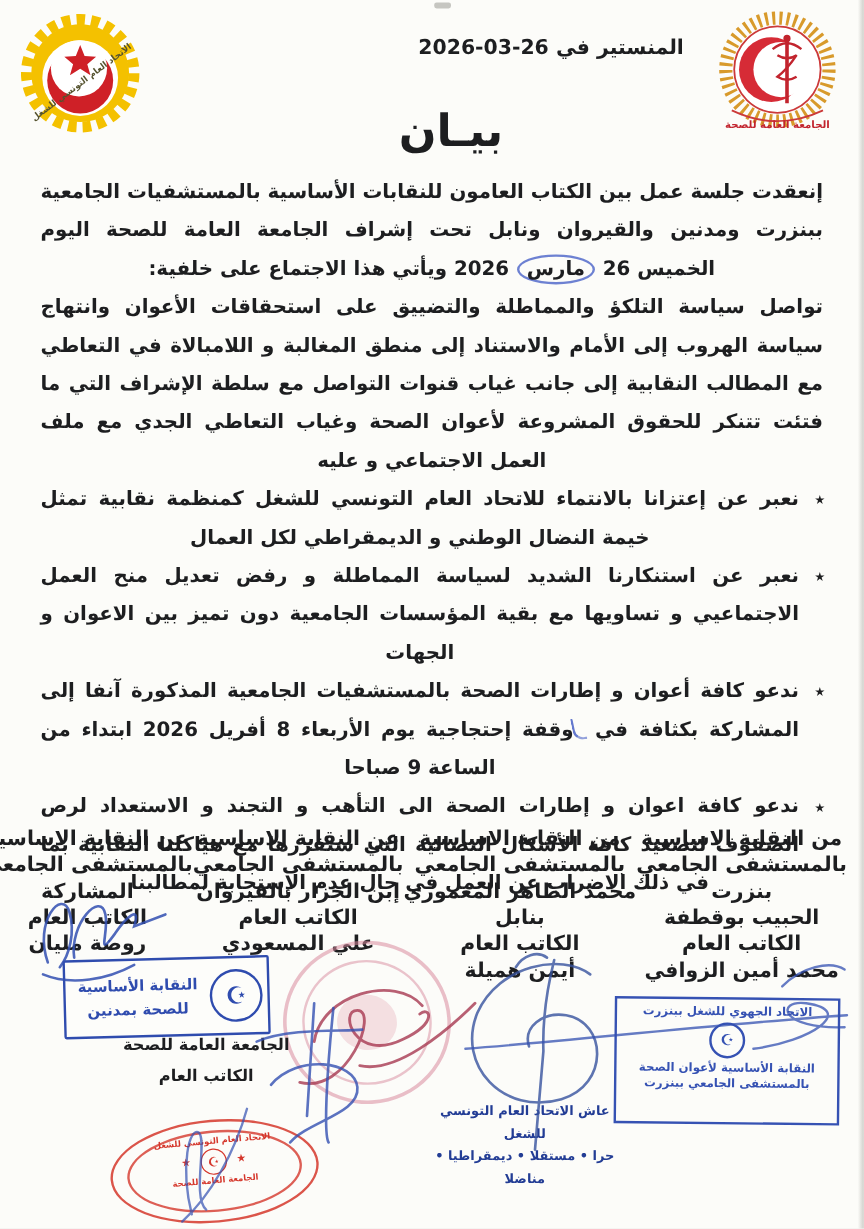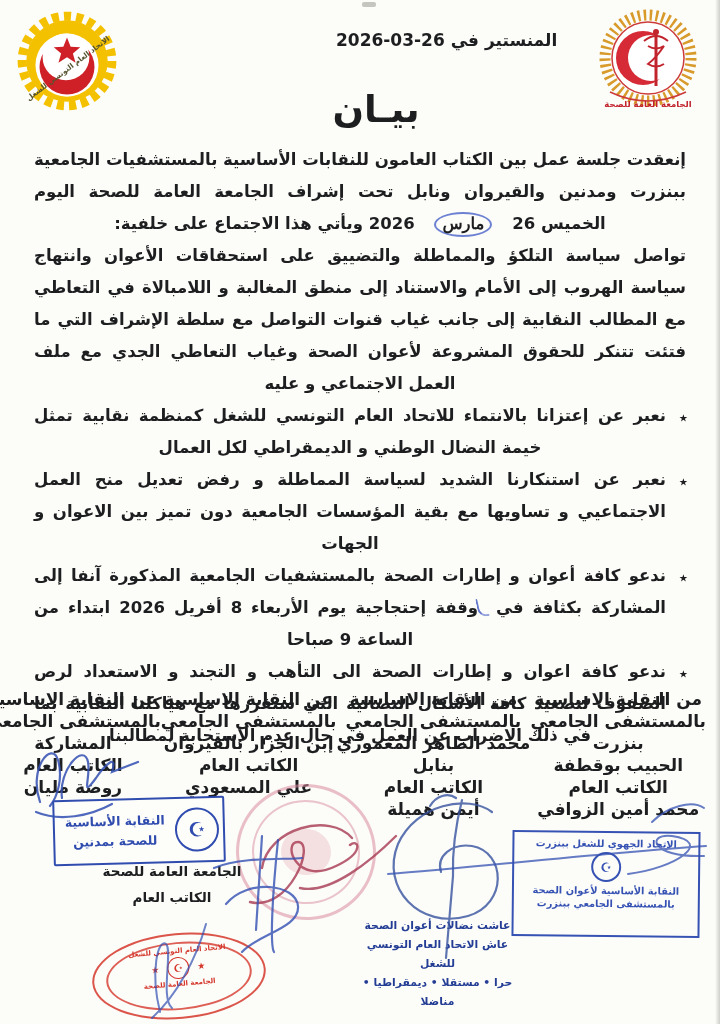--- a/index.html
+++ b/index.html
@@ -2,32 +2,32 @@
 <html lang="ar" dir="rtl"><head>
 <meta charset="utf-8">
 <style>
   html,body{margin:0;padding:0;background:#e9e9e6;}
   .page{position:relative;width:720px;height:1024px;margin:0 auto;background:#fcfcf9;
         font-family:"DejaVu Sans",sans-serif;color:#1d1e20;overflow:hidden;direction:rtl;}
   
   .logo{position:absolute;}
   .logo-ugtt{left:16px;top:4px;width:102px;height:114px;}
   .logo-health{left:582px;top:8px;width:132px;height:108px;}
-  .dateline{position:absolute;top:30px;left:330px;width:240px;text-align:left;
+  .dateline{position:absolute;top:30px;left:330px;width:240px;text-align:right;
             font-size:17px;font-weight:700;}
   .dateline .num{display:inline-block;direction:ltr;margin-left:6px;}
   .title{position:absolute;top:72px;left:0;width:100%;text-align:center;margin:16px;
          font-size:37px;font-weight:700;}
   
   .content{position:absolute;top:144px;right:34px;left:34px;font-size:16.5px;
            font-weight:700;line-height:32px;}
   .para{margin:0 0 0 0;text-align:justify;text-align-last:center;}
   .bullet{position:relative;padding-right:20px;text-align:justify;text-align-last:center;}
   .bullet .marker{position:absolute;right:-2px;top:1px;font-size:17px;}
-  .ink-circle{border:2px solid rgba(62,88,196,.75);border-radius:50%;padding:0 6px 2px;margin:0 14px;font-family:Liberation Serif, serif;}
+  .ink-circle{border:2px solid rgba(62,88,196,.75);border-radius:50%;padding:0 6px 2px;margin:0 1px;}
   .pen-mark{display:inline-block;width:9px;height:17px;border-left:2.5px solid rgba(62,88,196,.8);
             border-bottom:2px solid rgba(62,88,196,.55);border-radius:0 0 0 9px;
             transform:rotate(-12deg);vertical-align:-4px;margin:0 -1px;}
   
   .sig-row{position:absolute;top:688px;right:14px;left:14px;display:flex;}
   .sig-col{flex:1;text-align:center;font-size:17px;font-weight:700;line-height:22px;}
   .sig-line{white-space:nowrap;}
   
   .fed-block{position:absolute;left:92px;top:858px;width:160px;text-align:center;
              font-size:13.5px;font-weight:700;line-height:26px;}
@@ -191,21 +191,20 @@
       <div class="mid">
         <span>★</span>
         <span class="c">☪</span>
         <span>★</span>
       </div>
       <div class="t">الجامعة العامة للصحة</div>
     </div>
   </div>
 
   <div class="slogan">
-    <div>عاشت نضالات أعوان الصحة</div>
     <div>عاش الاتحاد العام التونسي للشغل</div>
     <div>حرا • مستقلا • ديمقراطيا • مناضلا</div>
   </div>
 
   <svg class="ink" viewBox="0 0 720 1024">
 
     <g stroke="#3350b2" stroke-width="2.2" fill="none" opacity=".85" stroke-linecap="round">
       <path d="M40,802 C28,768 52,740 58,760 C63,777 58,796 50,806"></path>
       <path d="M62,798 C58,770 84,742 88,762 C91,778 80,800 96,778 C104,766 118,752 112,772 L138,762"></path>
       <path d="M36,812 C60,822 90,816 112,804"></path>

